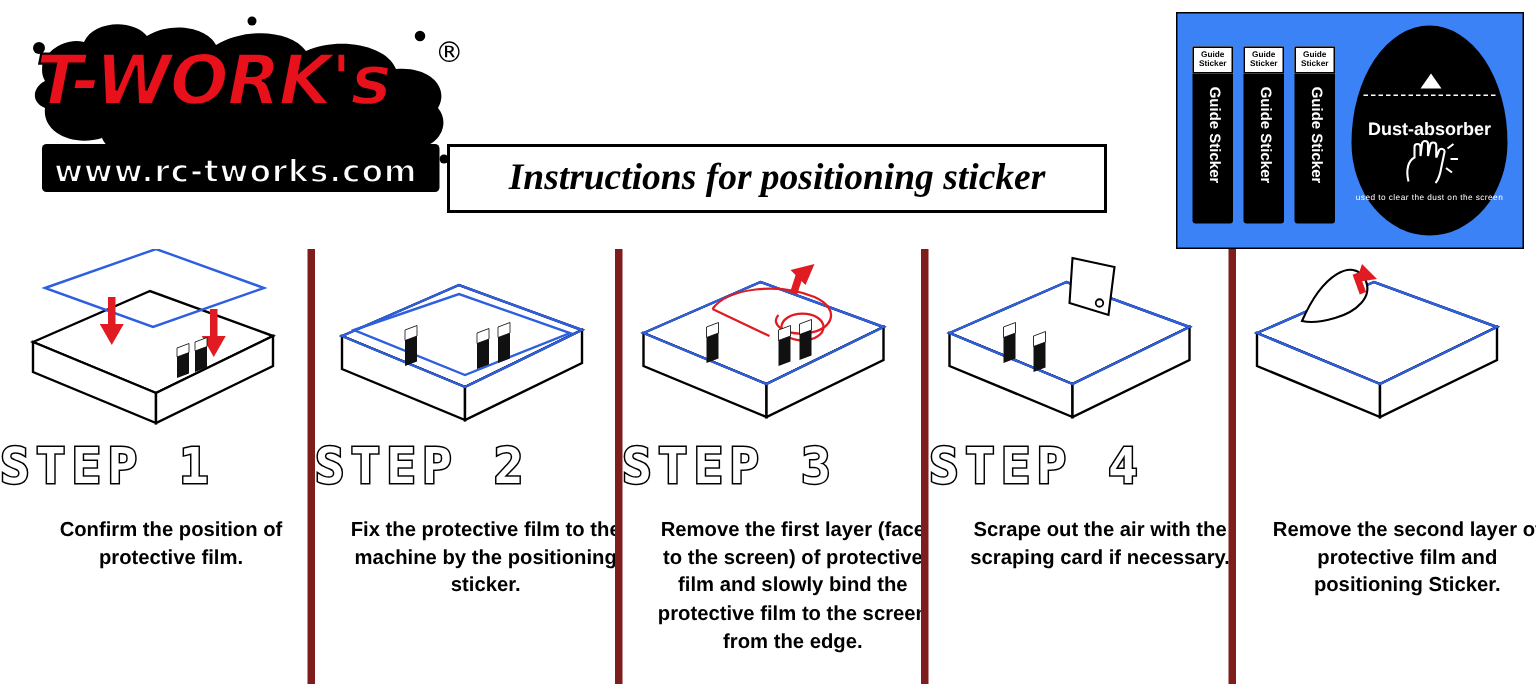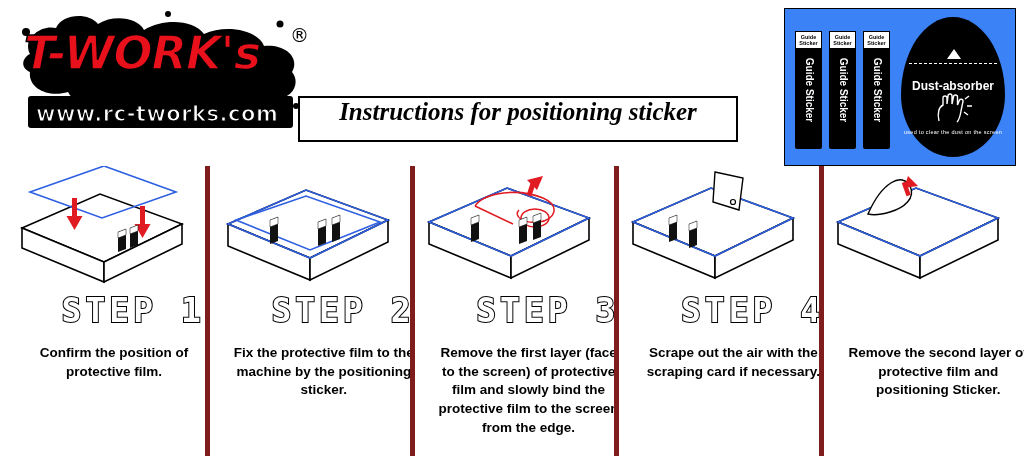--- a/index.html
+++ b/index.html
@@ -78,20 +78,21 @@
 
   
   #title-box {
     position: absolute;
     left: 298px;
     top: 96px;
     width: 436px;
     height: 42px;
     border: 2px solid #000;
     display: flex;
+    align-items: center;
     justify-content: center;
     background: #fff;
   }
   #title-text {
     font-family: "Liberation Serif", serif;
     font-style: italic;
     font-weight: bold;
     font-size: 25px;
     color: #000;
     white-space: nowrap;
@@ -229,21 +230,21 @@
     width: 204.8px;
     height: 125px;
   }
   .step-art svg { display: block; }
 
   .step-title {
     position: absolute;
     top: 125px;
     left: 0;
     width: 204.8px;
-    text-align: right;
+    text-align: left;
     font-family: "DejaVu Sans Mono", monospace;
     font-weight: bold;
     font-size: 33px;
     letter-spacing: 4px;
     color: #ffffff;
     -webkit-text-stroke: 2px #000;
     paint-order: stroke fill;
   }
   .step-desc {
     position: absolute;

